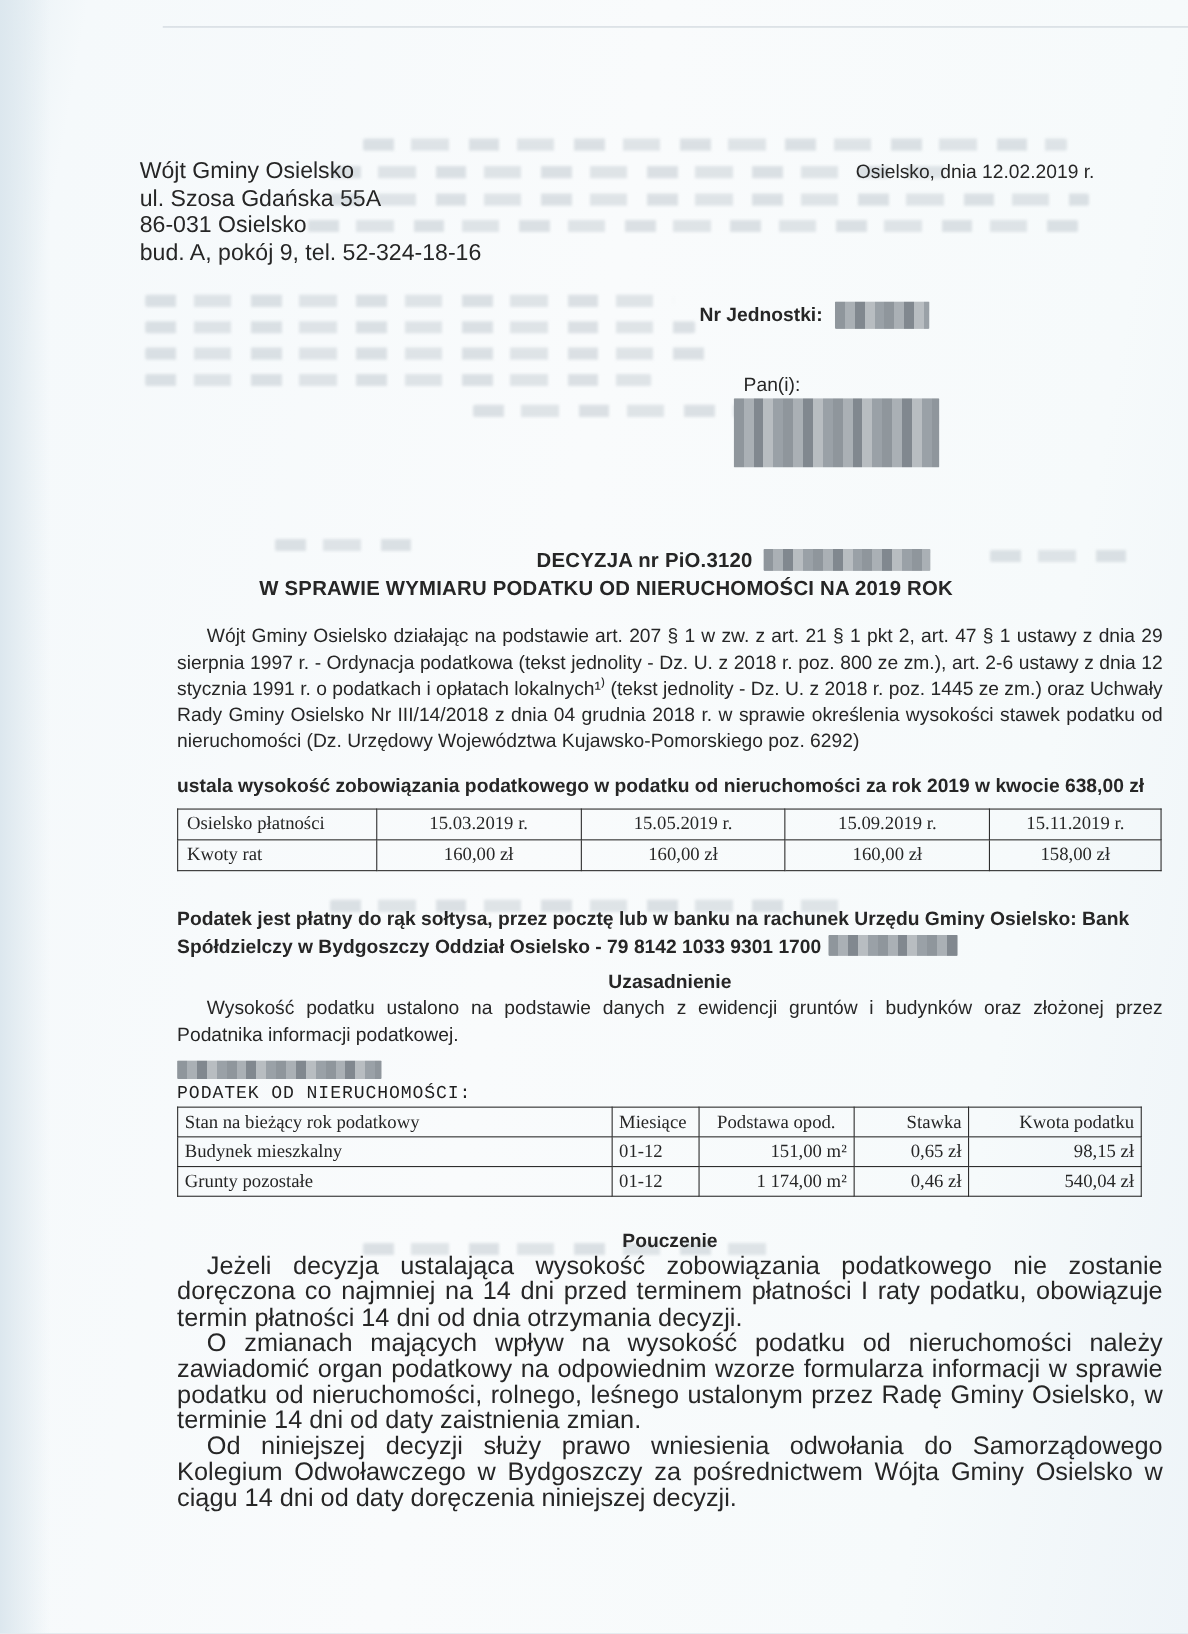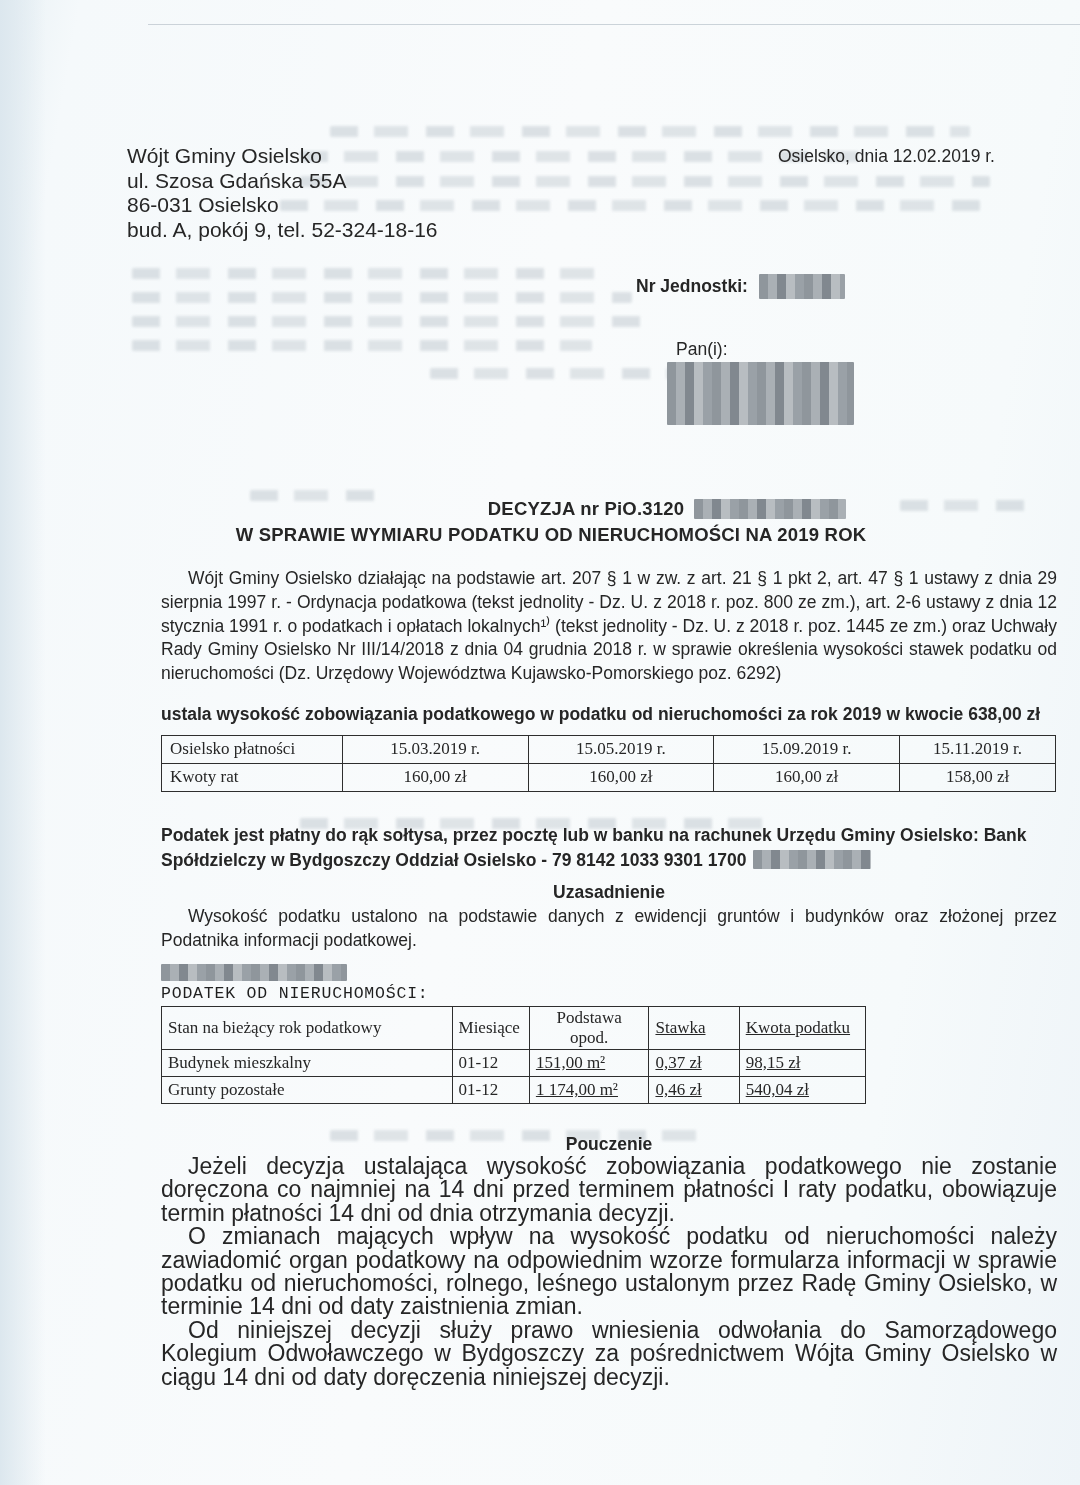--- a/index.html
+++ b/index.html
@@ -39,23 +39,23 @@
   table{border-collapse:collapse;font-family:"Liberation Serif",serif;}
   .t1{margin-top:9px;width:895px;font-size:17px;}
   .t1 td{border:1.5px solid #2e2e2e;height:25px;padding:1px 8px;text-align:center;}
   .t1 td.l{text-align:left;}
   .payment{margin-top:31px;font-weight:bold;font-size:17.5px;line-height:25px;}
   .payment .redact{width:118px;height:19px;vertical-align:-3px;margin-left:6px;}
   .center-h{margin-top:9px;text-align:center;font-weight:bold;font-size:17.5px;}
   .uzas-p{margin-top:1px;text-align:justify;text-indent:27px;font-size:17.5px;line-height:24px;}
   .id-redact{display:block;margin-top:12px;width:186px;height:17px;}
   .mono-label{margin-top:3px;font-family:"Liberation Mono",monospace;font-size:16.5px;letter-spacing:.8px;color:#1f1f1f;}
-  .t2{margin-top:3px;width:705px;font-size:17px;}
+  .t2{margin-top:3px;width:877px;font-size:17px;}
   .t2 td{border:1.5px solid #2e2e2e;height:24px;padding:1px 6px;}
-  .t2 .al{text-align:left;} .t2 .ar{text-decoration:underline;} .t2 .ac{text-align:center;}
+  .t2 .al{text-align:left;} .t2 .ar{text-align:right;} .t2 .ac{text-align:center;}
   .pouc-h{margin-top:30px;}
   .pouc-p{text-align:justify;text-indent:27px;font-size:23px;line-height:23.4px;}
 </style>
 </head>
 <body>
 
 <div class="paper">
   <div class="edge-left"></div>
   <div class="scanline"></div>
 
@@ -149,21 +149,21 @@
           <td class="al">Stan na bieżący rok podatkowy</td>
           <td class="al">Miesiące</td>
           <td class="ac">Podstawa opod.</td>
           <td class="ar">Stawka</td>
           <td class="ar">Kwota podatku</td>
         </tr>
         <tr>
           <td class="al">Budynek mieszkalny</td>
           <td class="al">01-12</td>
           <td class="ar">151,00 m²</td>
-          <td class="ar">0,37 zł</td>
+          <td class="ar">0,65 zł</td>
           <td class="ar">98,15 zł</td>
         </tr>
         <tr>
           <td class="al">Grunty pozostałe</td>
           <td class="al">01-12</td>
           <td class="ar">1 174,00 m²</td>
           <td class="ar">0,46 zł</td>
           <td class="ar">540,04 zł</td>
         </tr>
       </tbody>

